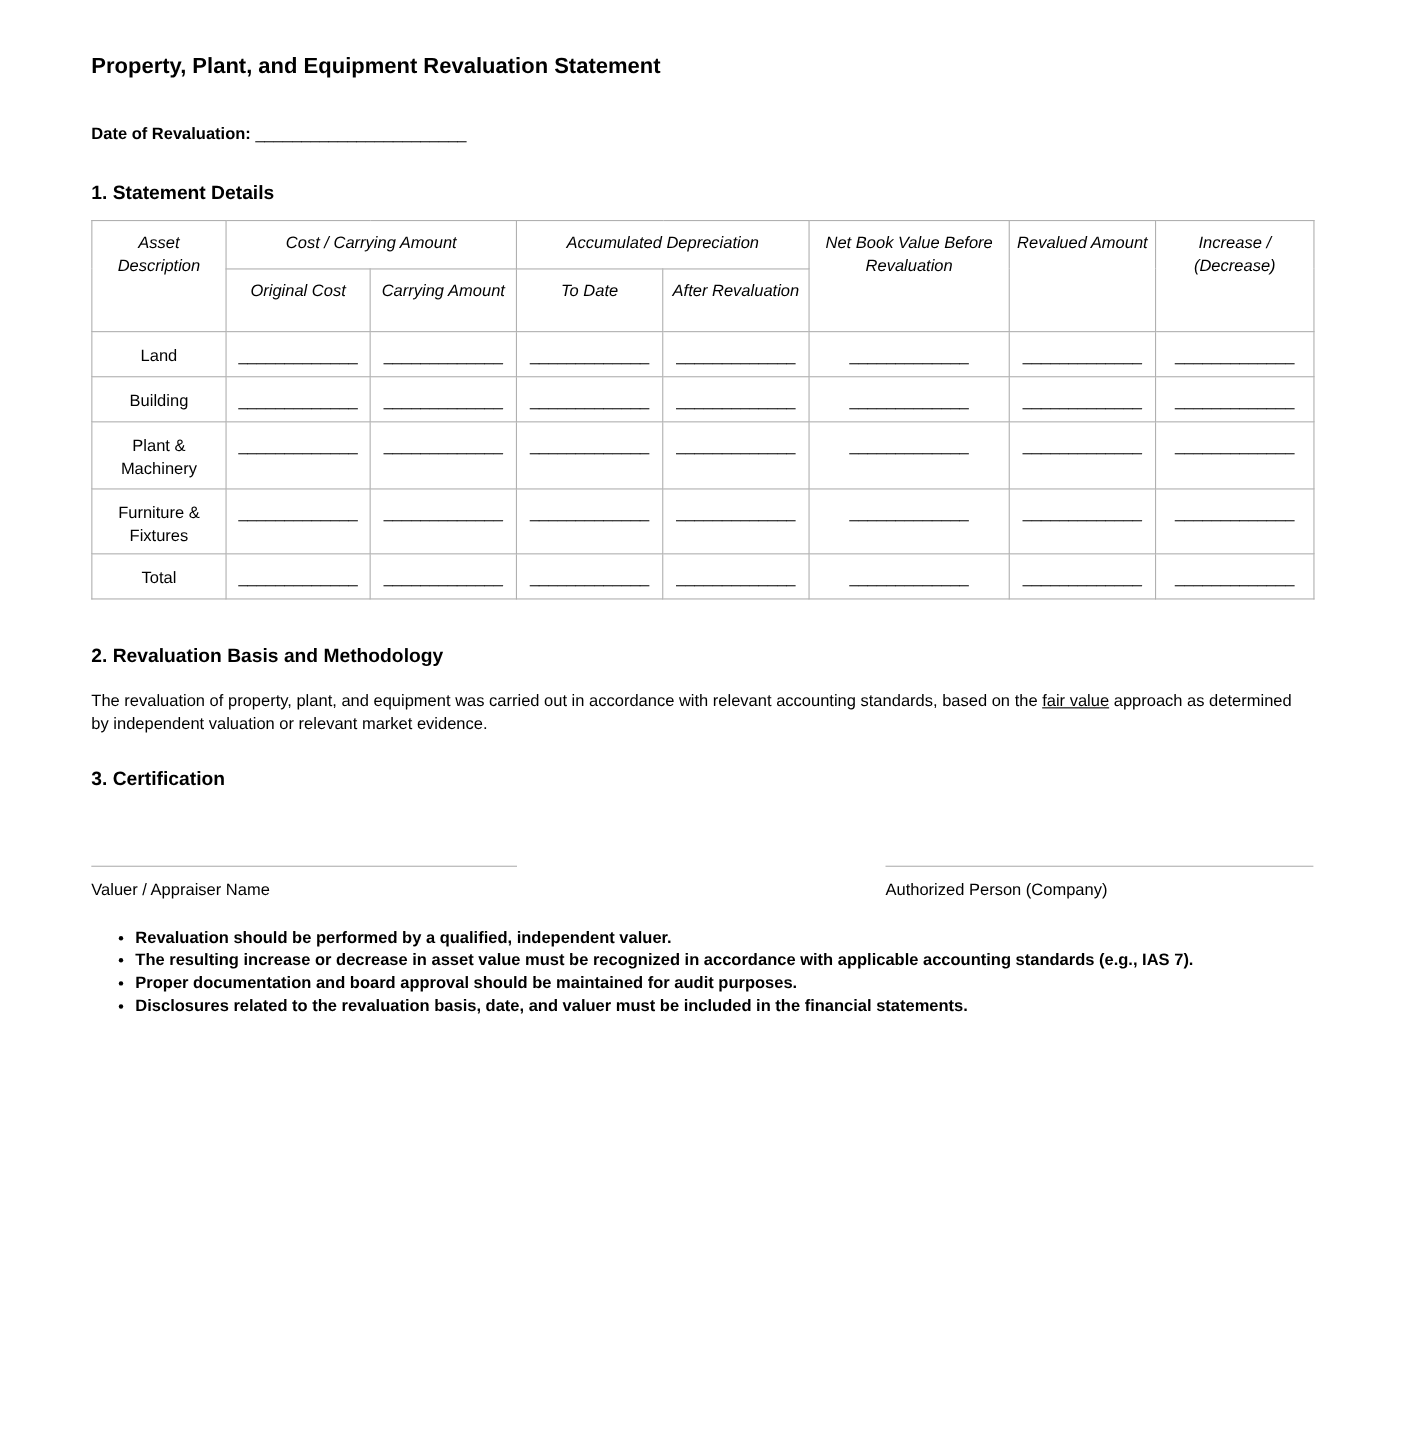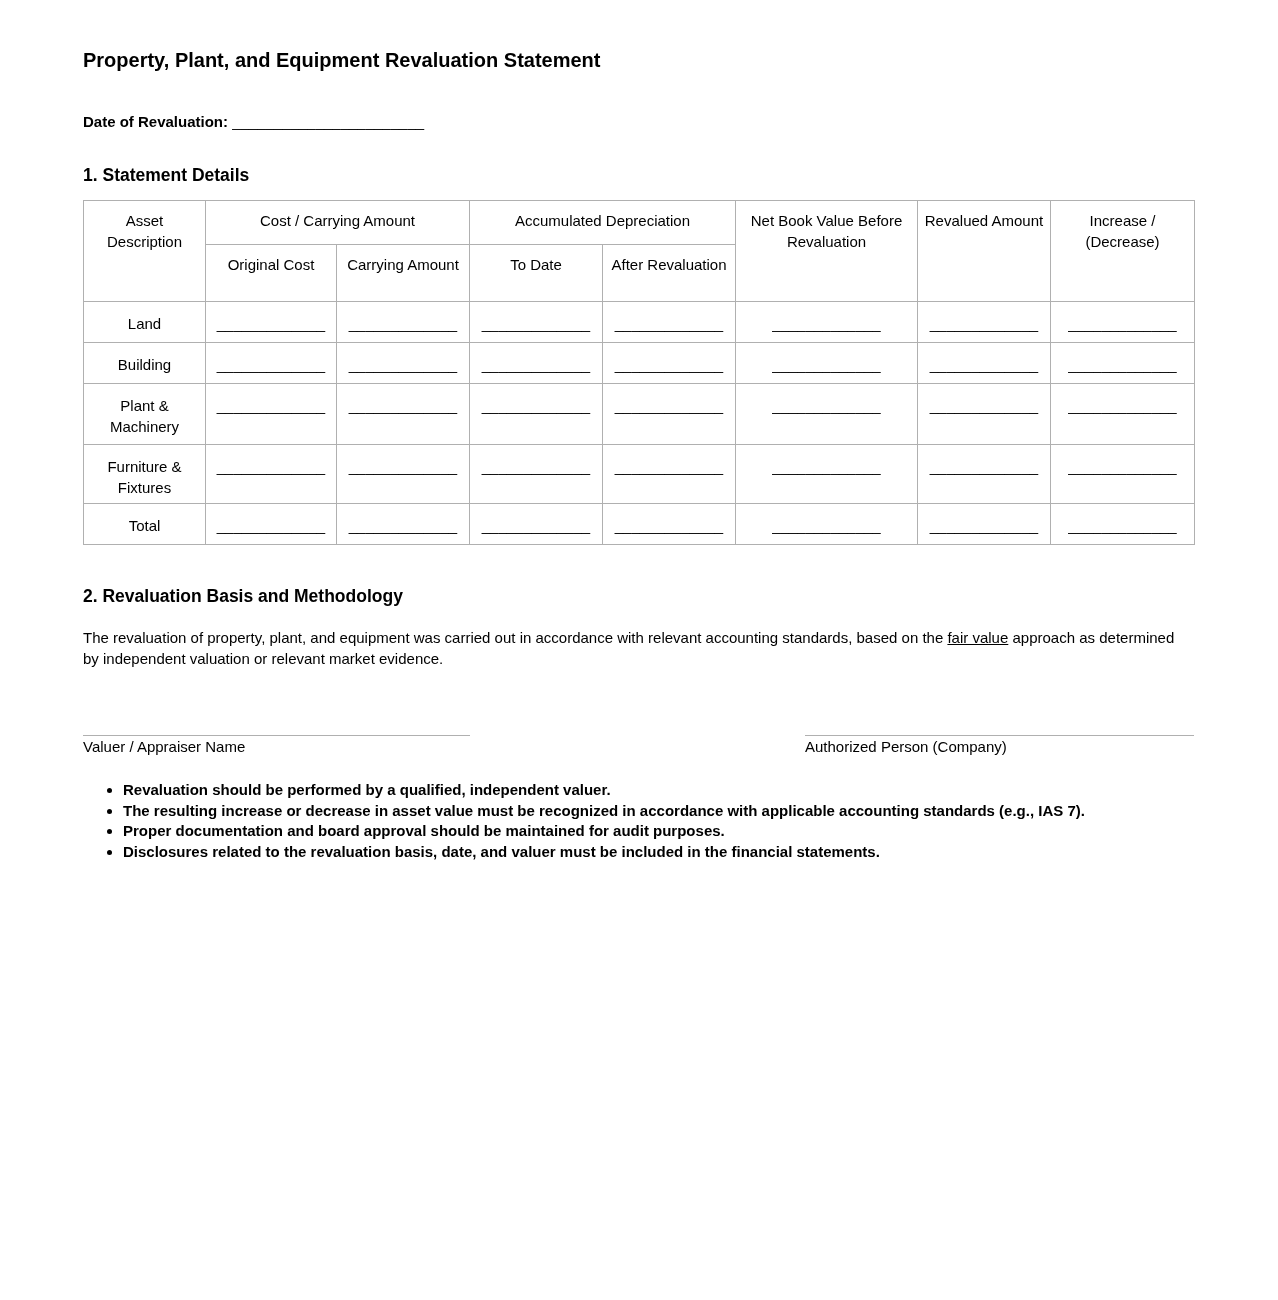--- a/index.html
+++ b/index.html
@@ -24,38 +24,38 @@
   .sec-notes { margin-top: 30px; }
 
   table.reval {
     margin-top: 12px; border-collapse: collapse; table-layout: fixed;
     width: 1111px;
   }
   table.reval th, table.reval td {
     border: 1px solid #b0b0b0; vertical-align: top;
     font-size: 15px; line-height: 1.4; font-weight: normal;
   }
-  table.reval th { text-align: center; padding: 9px 6px; }
+  table.reval th { text-align: center; padding: 9px 6px; font-style: italic; }
   table.reval td { padding: 11px 10px 0 10px; text-align: center; }
   tr.hr1 { height: 44px; }
   tr.hr2 { height: 57px; }
   tr.h41 { height: 41px; }
   tr.h61 { height: 61px; }
   tr.h59 { height: 59px; }
   tr.r-total td { text-align: center; }
   td.rowlbl { padding-top: 9px; }
 
   .para { margin-top: 19px; width: 1111px; }
   .uline { text-decoration: underline; }
 
   .sig-row { margin-top: 66px; display: flex; justify-content: space-between; width: 1111px; }
   .sig-block { width: 387px; }
   .sig-block.right { width: 389px; }
   .sig-line { border-top: 1px solid #b0b0b0; height: 0; width: 100%; }
-  .sig-label { }
+  .sig-label { margin-top: 11px; }
 
   ul.notes { margin-top: 23px; padding-left: 40px; font-weight: bold; }
   ul.notes li { line-height: 1.38; }
 </style>
 </head>
 <body>
 
 <div class="page">
 
   <h1 class="doc-title">Property, Plant, and Equipment Revaluation Statement</h1>
@@ -143,20 +143,21 @@
         <td>_____________</td>
         <td>_____________</td>
       </tr>
     </tbody>
   </table>
 
   <h2 class="sec sec-2">2. Revaluation Basis and Methodology</h2>
 
   <p class="para"><span>The revaluation of property, plant, and equipment was carried out in accordance with relevant accounting standards, based on the </span><span class="uline">fair value</span><span> approach as determined by independent valuation or relevant market evidence.</span></p>
 
+  <h2 class="sec sec-3">3. Certification</h2>
 
   <div class="sig-row">
     <div class="sig-block">
       <div class="sig-line"></div>
       <div class="sig-label">Valuer / Appraiser Name</div>
     </div>
     <div class="sig-block right">
       <div class="sig-line"></div>
       <div class="sig-label">Authorized Person (Company)</div>
     </div>

